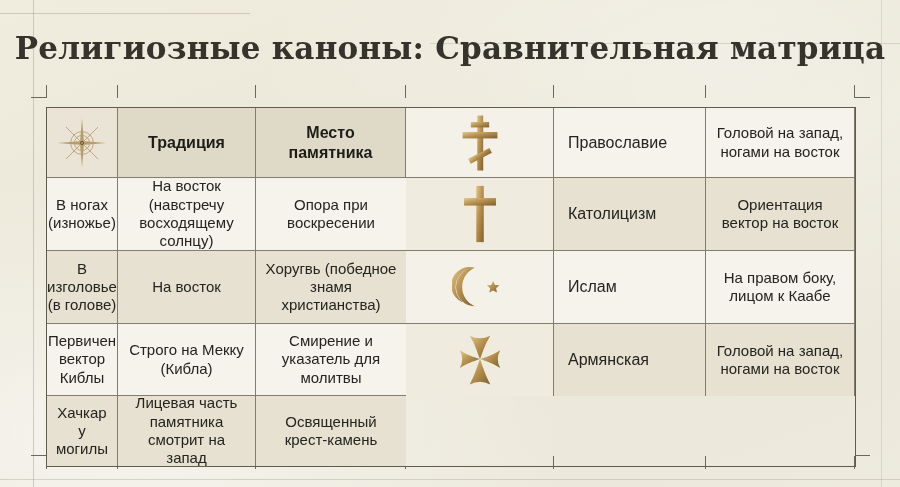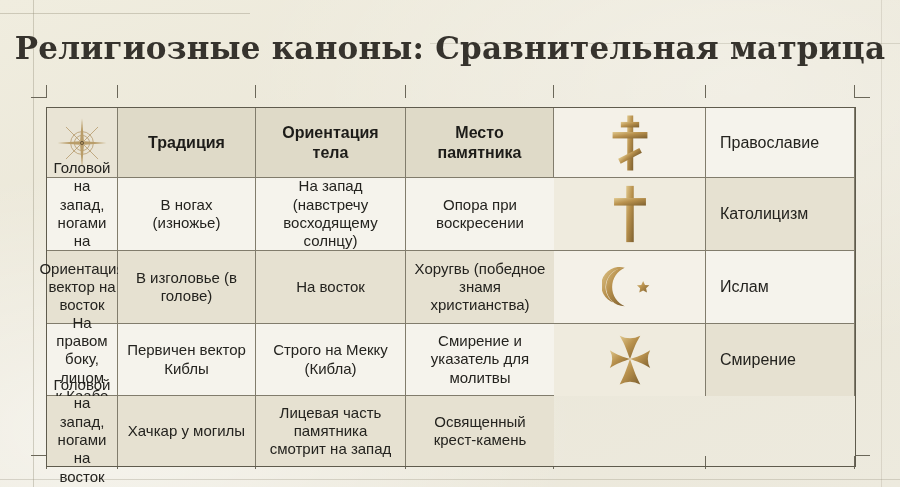--- a/index.html
+++ b/index.html
@@ -111,38 +111,37 @@
           <polygon points="32,3 34.2,29 32,33 29.8,29"></polygon>
           <polygon points="32,61 34.2,35 32,31 29.8,35"></polygon>
           <polygon points="3,32 29,34.2 33,32 29,29.8"></polygon>
           <polygon points="61,32 35,34.2 31,32 35,29.8"></polygon>
         </g>
         <circle cx="32" cy="32" r="2" fill="#a5financial8a58"></circle>
         <circle cx="32" cy="32" r="1.8" fill="#a78b59"></circle>
       </svg>
     </div>
     <div class="cell head">Традиция</div>
-    <div class="cell head">Ориентация тела</div>
     <div class="cell head">Место памятника</div>
 
     <div class="row-light" style="display:contents">
       <div class="cell icon-cell">
         <svg class="icn" width="44" height="60" viewBox="0 0 48 64">
           <g fill="url(#goldGrad)">
             <rect x="21" y="2" width="6.5" height="60"></rect>
             <rect x="14" y="9" width="20" height="6"></rect>
             <rect x="5" y="20" width="38" height="7"></rect>
             <rect x="11" y="43" width="26" height="6" transform="rotate(-27 24 46)"></rect>
           </g>
         </svg>
       </div>
       <div class="cell trad">Православие</div>
       <div class="cell">Головой на запад, ногами на восток</div>
       <div class="cell">В ногах (изножье)</div>
-      <div class="cell">На запад (навстречу восходящему солнцу)</div>
+      <div class="cell">На восток (навстречу восходящему солнцу)</div>
       <div class="cell last-col">Опора при воскресении</div>
     </div>
 
     <div class="row-dark" style="display:contents">
       <div class="cell icon-cell">
         <svg class="icn" width="40" height="60" viewBox="0 0 40 64">
           <g fill="url(#goldGrad)">
             <rect x="16" y="2" width="8" height="60"></rect>
             <rect x="3" y="15" width="34" height="8"></rect>
           </g>
@@ -174,21 +173,21 @@
       <div class="cell icon-cell last-row">
         <svg class="icn" width="46" height="60" viewBox="0 0 48 64">
           <g fill="url(#goldGrad)">
             <path d="M24 31 C21 23 19 16 13 6 Q24 11.5 35 6 C29 16 27 23 24 31 Z"></path>
             <path d="M24 31 C21 39 19 47 13 58 Q24 52.5 35 58 C29 47 27 39 24 31 Z"></path>
             <path d="M24 31 C17 28.5 11 27 2.5 21.5 Q7.5 31 2.5 40.5 C11 35 17 33.5 24 31 Z"></path>
             <path d="M24 31 C31 28.5 37 27 45.5 21.5 Q40.5 31 45.5 40.5 C37 35 31 33.5 24 31 Z"></path>
           </g>
         </svg>
       </div>
-      <div class="cell trad last-row">Смирение</div>
+      <div class="cell trad last-row">Армянская</div>
       <div class="cell last-row">Головой на запад, ногами на восток</div>
       <div class="cell last-row">Хачкар у могилы</div>
       <div class="cell last-row">Лицевая часть памятника смотрит на запад</div>
       <div class="cell last-col last-row">Освященный крест-камень</div>
     </div>
 
   </div>
 </div>
 
 </body></html>

